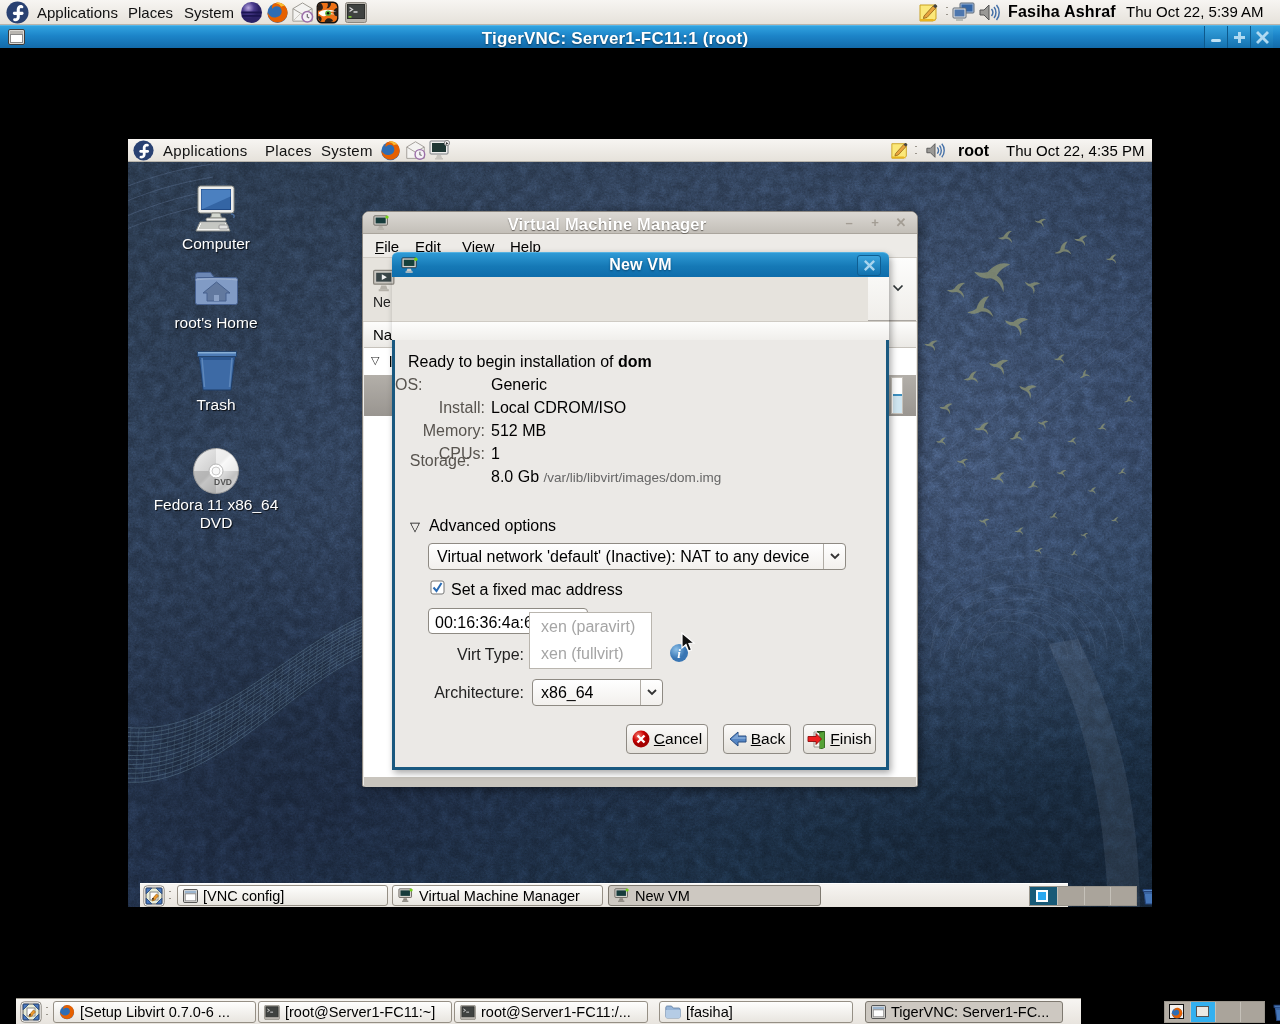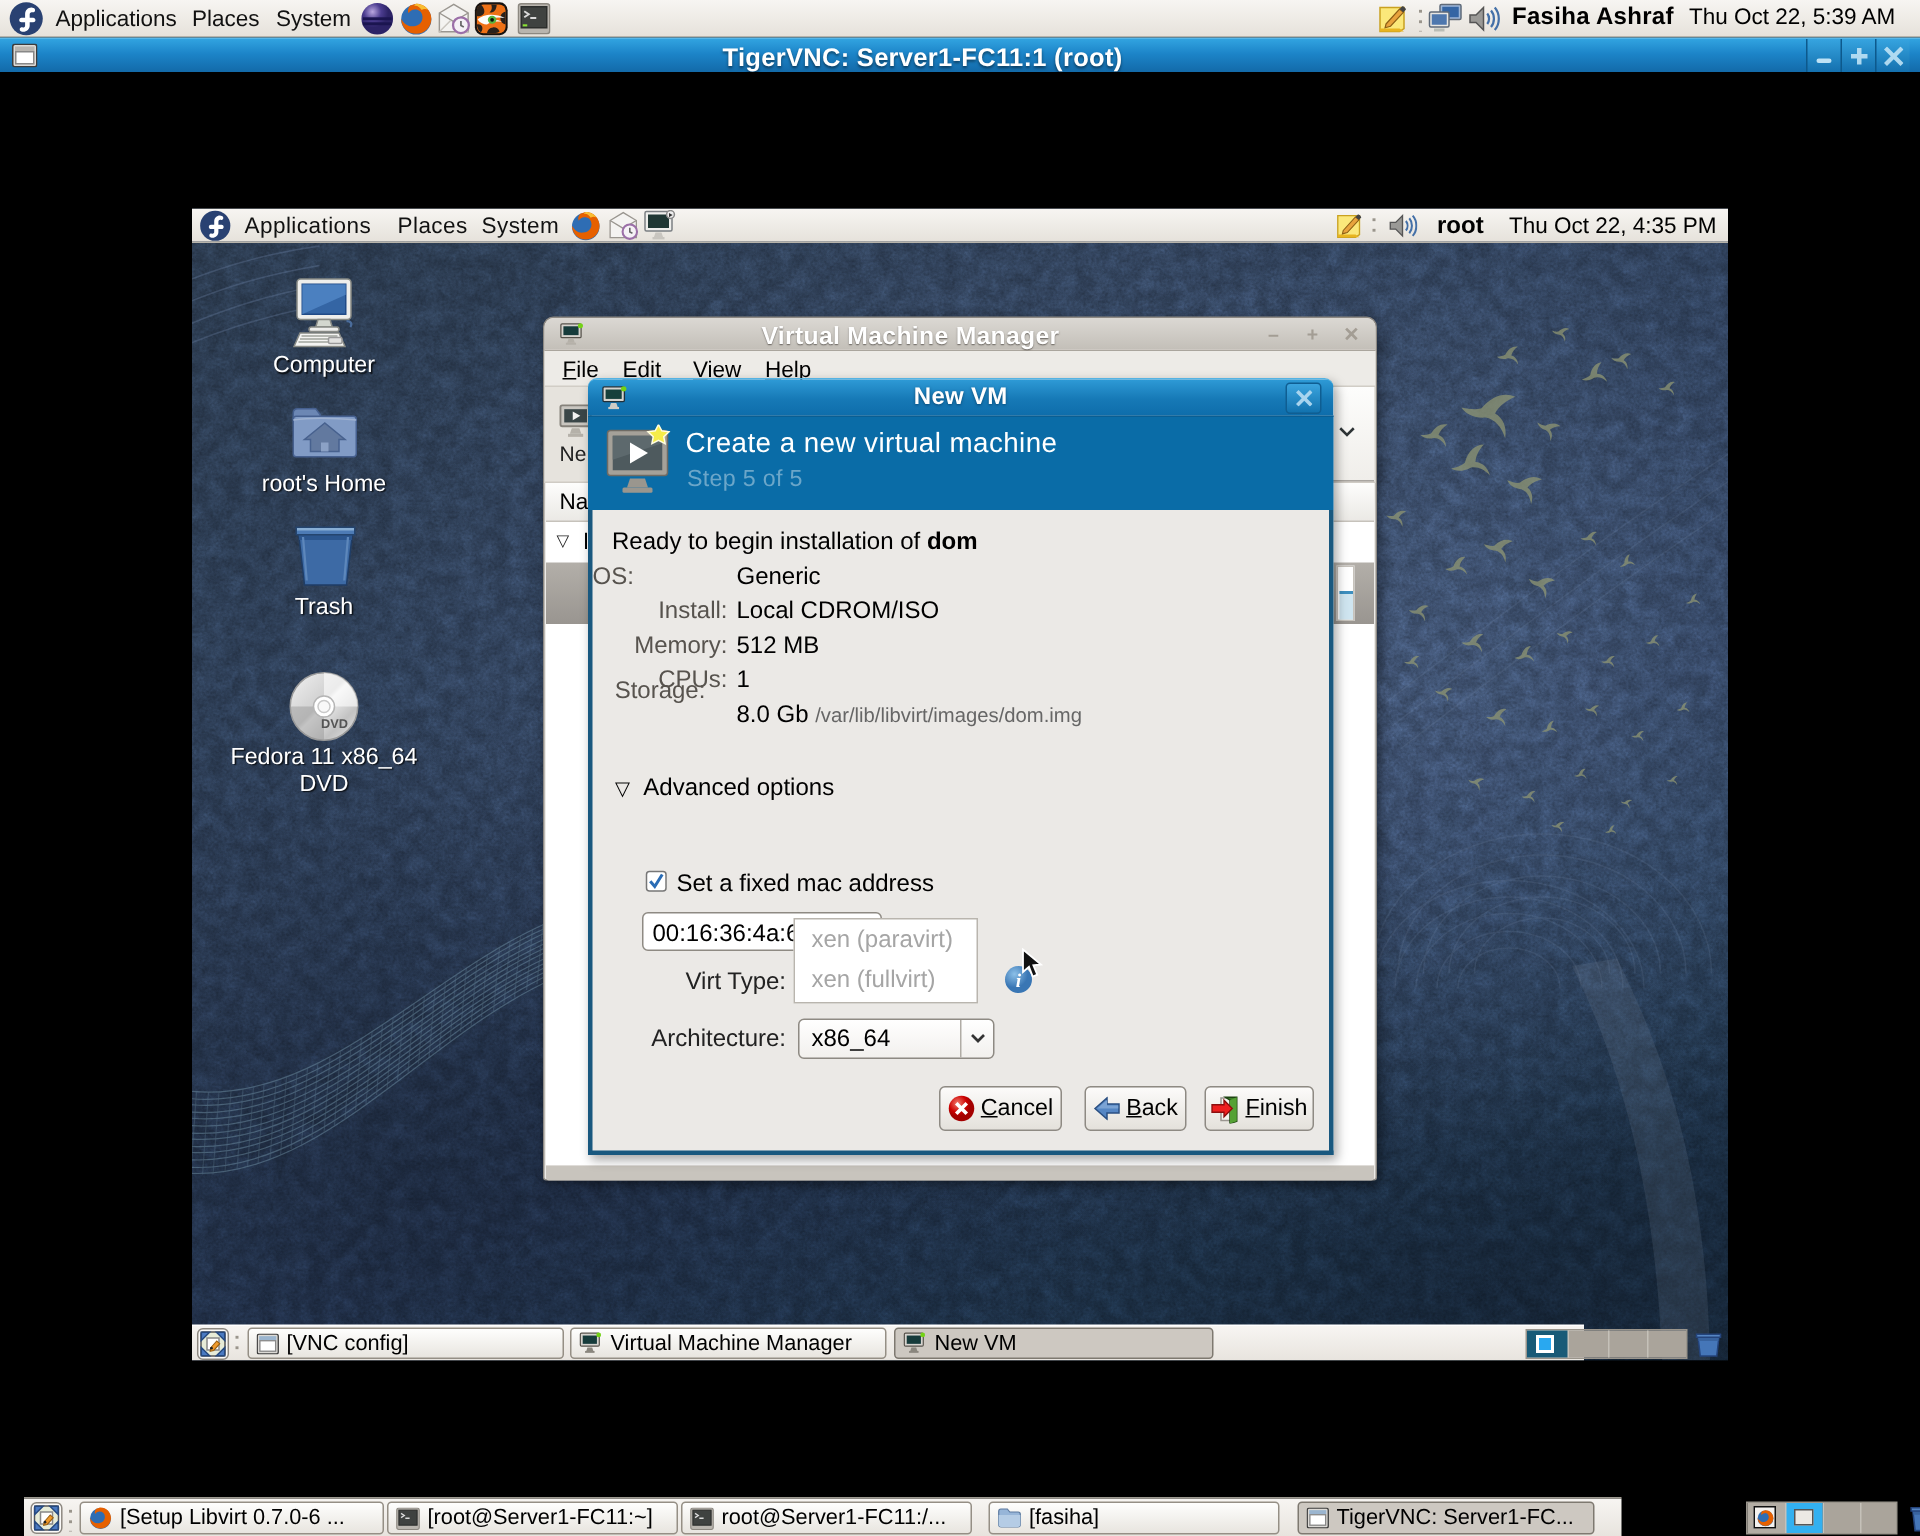--- a/index.html
+++ b/index.html
@@ -470,46 +470,41 @@
           <rect x="5" y="16" width="8" height="1.6" fill="#cfccc6"></rect>
           <circle cx="16.5" cy="2.5" r="2" fill="#73d216"></circle>
         </svg>
       <div class="abs wbtxt" style="left:0;right:0;top:3px;text-align:center;font-size:16px;text-shadow:0 1px 2px rgba(0,40,70,.6)">New VM</div>
       <div class="abs" style="right:8px;top:2px;width:24px;height:21px;background:linear-gradient(#3ba4de,#1272ae);border:1px solid #0f5e92;border-radius:3px;display:flex;align-items:center;justify-content:center">
         <svg width="11" height="11" viewBox="0 0 13 13">
             <path d="M2 0l4.5 4.5L11 0l2 2-4.5 4.5L13 11l-2 2-4.5-4.5L2 13l-2-2 4.5-4.5L0 2z" fill="#a8d4ee"></path>
           </svg>
       </div>
     </div>
-    <div class="abs" style="left:0;top:25px;width:497px;height:63px;background:#0a6ca7;border-top:1px solid #0a5e93">
-      <svg class="abs" style="left:11px;top:5px" width="44" height="52" viewBox="0 0 44 52">
-        <rect x="2" y="4" width="40" height="30" rx="2" fill="#a5a199" stroke="#6f6b64"></rect>
-        <rect x="5.5" y="7.5" width="33" height="23" fill="#4e5a5e"></rect>
-        <path d="M5.5 7.5h33v5l-33 11z" fill="#5d696d"></path>
-        <path d="M17 12l12 7-12 7z" fill="#fff"></path>
-        <path d="M17 36h10l2 6h-14z" fill="#9a968e"></path>
-        <rect x="12" y="42" width="20" height="3.5" rx="1" fill="#9a968e"></rect>
-        <path d="M36 0l2.2 4.2 4.8.6-3.5 3.3.9 4.7-4.4-2.3-4.4 2.3.9-4.7L29 4.8l4.8-.6z" fill="#f5ec4a" stroke="#fffde0" stroke-width="1"></path>
-      </svg>
-      <div class="abs" style="left:65px;top:6px;color:#fff;font-size:18.5px;letter-spacing:.3px">Create a new virtual machine</div>
-      <div class="abs" style="left:66px;top:33px;color:#6ba6c9;font-size:15.5px;letter-spacing:.2px">Step 5 of 5</div>
-    </div>
     <div class="abs" style="left:0;top:88px;width:497px;height:430px;background:#ebe9e6;border-left:3px solid #19587f;border-right:3px solid #19587f;border-bottom:3px solid #19587f">
       <div class="abs row" style="left:13px;top:13px">Ready to begin installation of <b>dom</b></div>
       <div class="abs row glbl" style="left:0;top:36px;width:90px;text-align:left">OS:</div>
       <div class="abs row" style="left:96px;top:36px">Generic</div>
       <div class="abs row glbl" style="left:0;top:59px;width:90px;text-align:right">Install:</div>
       <div class="abs row" style="left:96px;top:59px">Local CDROM/ISO</div>
       <div class="abs row glbl" style="left:0;top:82px;width:90px;text-align:right">Memory:</div>
       <div class="abs row" style="left:96px;top:82px">512 MB</div>
       <div class="abs row glbl" style="left:0;top:105px;width:90px;text-align:right">CPUs:</div>
       <div class="abs row" style="left:96px;top:105px">1</div>
       <div class="abs row glbl" style="left:0;top:112px;width:90px;text-align:center">Storage:</div>
       <div class="abs row" style="left:96px;top:128px">8.0 Gb <span style="font-size:13.5px;color:#666">/var/lib/libvirt/images/dom.img</span></div>
       <div class="abs row" style="left:15px;top:177px"><span style="font-size:13px">▽</span>&nbsp;&nbsp;Advanced options</div>
+      <div class="combo" style="left:33px;top:203px;width:418px;height:27px">
+          <span style="margin-left:8px">Virtual network 'default' (Inactive): NAT to any device</span>
+          <div class="chev">
+            <svg width="10" height="7" viewBox="0 0 10 7">
+              <path d="M1 1l4 4 4-4" stroke="#333" stroke-width="1.8" fill="none"></path>
+            </svg>
+          </div>
+        </div>
       <svg class="abs" style="left:35px;top:240px" width="15" height="15" viewBox="0 0 15 15">
           <rect x="1" y="1" width="13" height="13" rx="2" fill="#fff" stroke="#777"></rect>
           <path d="M3.5 7.5l3 3.5 5-8" stroke="#2a6cb5" stroke-width="2" fill="none"></path>
         </svg>
       <div class="abs row" style="left:56px;top:241px">Set a fixed mac address</div>
       <div class="abs" style="left:33px;top:268px;width:160px;height:26px;background:#fff;border:1px solid #8e8a83;border-radius:4px">
           <span class="row" style="position:absolute;left:6px;top:5px">00:16:36:4a:6</span>
         </div>
       <div class="abs" style="left:134px;top:272px;width:123px;height:57px;background:#fff;border:1px solid #b9b5ae">
         <div class="abs" style="left:11px;top:5px;font-size:16px;color:#a5a5a5">xen (paravirt)</div>
@@ -564,21 +559,21 @@
             <path d="M7 2h7v15H7z" fill="#f5f5f0" stroke="#9a9690"></path>
             <path d="M10 1.5h7.5v16L13 19V3.5z" fill="#3d8026" stroke="#1e4413"></path>
             <path d="M13 3.5l4.5-2v16L13 19z" fill="#55a135"></path>
             <path d="M5 6.5h4V3.5l5.5 5.5-5.5 5.5v-3H1v-5h4z" fill="#ee1f1f" stroke="#8c0f0f" stroke-width=".9"></path>
           </svg>
         <span><u>F</u>inish</span>
       </div>
     </div>
   </div>
 
-  <div class="abs" style="left:0;top:744px;width:928px;height:24px;background:linear-gradient(#f7f5f2,#e8e4de);border-top:1px solid #fff">
+  <div class="abs" style="left:12px;top:744px;width:928px;height:24px;background:linear-gradient(#f7f5f2,#e8e4de);border-top:1px solid #fff">
     <svg class="abs" style="left:3px;top:1px" width="22" height="22" viewBox="0 0 22 22">
       <rect x="0.8" y="0.8" width="20.4" height="20.4" rx="3.5" fill="#fbfaf8" stroke="#8d8880"></rect>
       <rect x="3" y="3" width="16" height="16" rx="1" fill="#e7ecd8" stroke="#555"></rect>
       <path d="M3.2 3.2h5.5L3.2 8.7zM18.8 3.2v5.5L13.3 3.2zM3.2 18.8v-5.5l5.5 5.5zM18.8 18.8h-5.5l5.5-5.5z" fill="#4a7ac2" stroke="#274a80" stroke-width="1"></path>
       <rect x="7" y="7" width="8" height="8" fill="#fff" stroke="#888"></rect>
       <path d="M9.5 13.5l4-4.5 2 1.8-4 4.5-2.4.6z" fill="#f09a2c" stroke="#9a5f10" stroke-width=".7"></path>
       <circle cx="10" cy="13.8" r=".9" fill="#222"></circle>
     </svg>
     <div class="dots" style="left:29px;top:4px;height:16px"></div>
     <div class="tbtn" style="left:37px;top:1px;width:211px">

